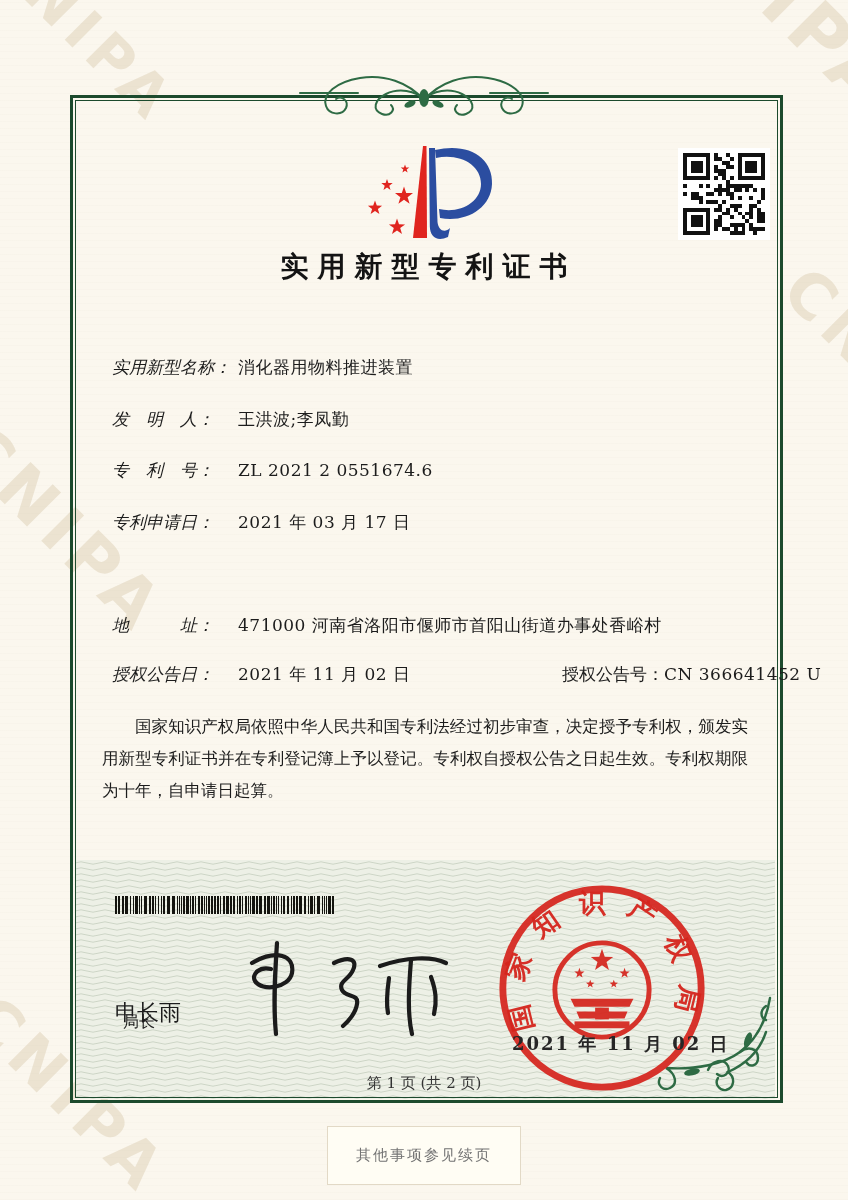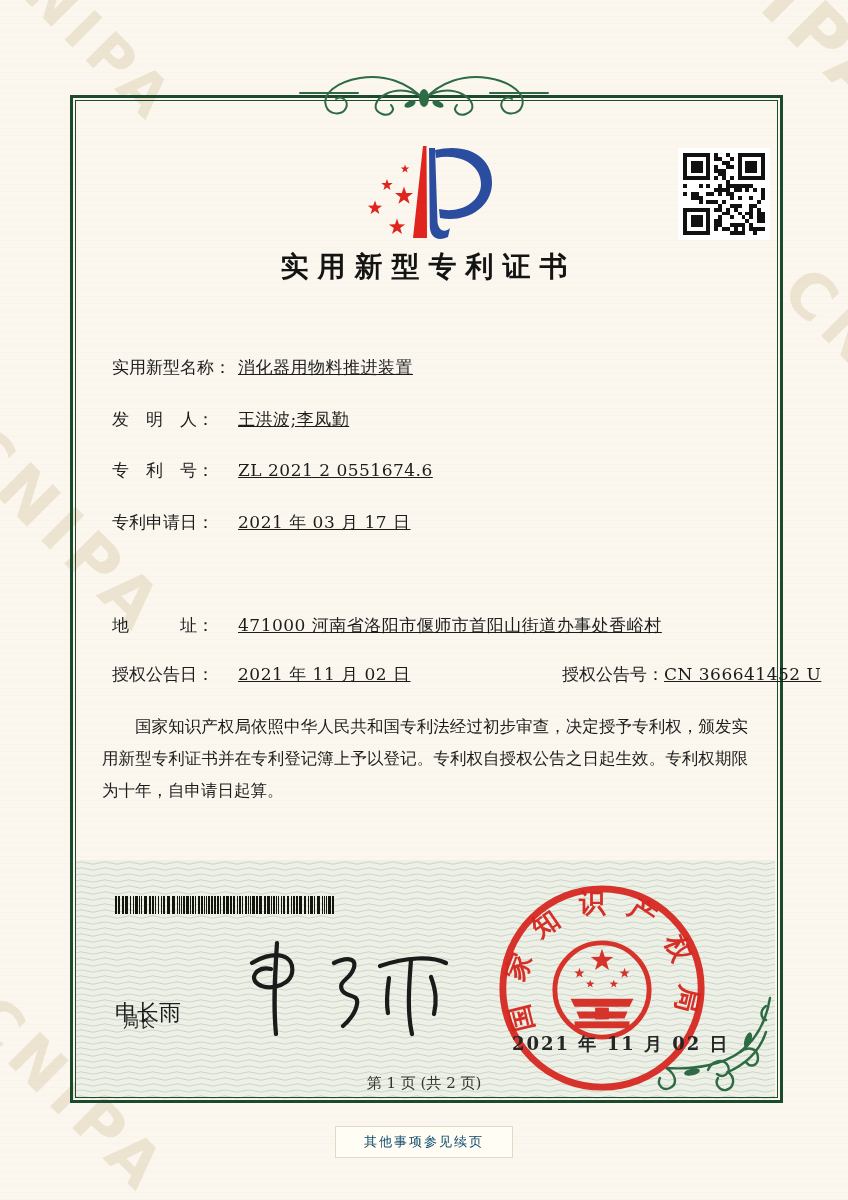--- a/index.html
+++ b/index.html
@@ -10,36 +10,36 @@
         letter-spacing:8px;color:rgba(199,176,138,0.28);transform:rotate(45deg);white-space:nowrap;pointer-events:none;}
   .frame{position:absolute;left:70px;top:95px;width:707px;height:1002px;border:3px solid #1c4a2d;}
   .frame-inner{position:absolute;left:2px;top:2px;right:2px;bottom:2px;border:1px solid #1c4a2d;}
   .waves-wrap{position:absolute;left:75px;top:860px;width:700px;height:239px;background:#edf0e6;overflow:hidden;}
   .cert-no{position:absolute;left:110px;top:140px;font-size:17px;letter-spacing:2px;}
   .logo{position:absolute;left:342px;top:136px;}
   .qr-wrap{position:absolute;left:678px;top:148px;width:82px;height:82px;background:#ffffff;padding:5px;}
   .title{position:absolute;left:0;right:0;top:248px;text-align:center;font-size:28px;font-weight:700;
          letter-spacing:9px;text-indent:9px;color:#141414;}
   .field-row{position:absolute;left:112px;font-size:17px;white-space:nowrap;}
-  .flabel{display:inline-block;width:126px;white-space:pre;}
-  .fvalue{letter-spacing:0.5px;text-decoration:underline;}
+  .flabel{display:inline-block;width:126px;white-space:pre;font-style:italic;}
+  .fvalue{letter-spacing:0.5px;}
   .grant-no{position:absolute;left:450px;top:0;}
   .paras{position:absolute;left:90px;top:699px;width:670px;font-size:16.5px;line-height:1.95;text-align:justify;}
   .paras p{margin:12px;text-indent:2em;}
   .barcode{position:absolute;left:115px;top:896px;}
   .director-title{position:absolute;left:115px;top:1012px;font-size:16px;font-family:"DejaVu Sans","Liberation Sans",sans-serif;margin-left:8px;}
   .director-name{position:absolute;left:115px;top:998px;font-size:22px;font-family:"DejaVu Sans","Liberation Sans",sans-serif;}
   .signature{position:absolute;left:222px;top:933px;}
   .seal{position:absolute;left:494px;top:880px;}
   .seal-date{position:absolute;left:512px;top:1032px;width:210px;font-size:18px;font-weight:700;
              letter-spacing:2px;color:#262626;white-space:nowrap;}
   .page-info{position:absolute;left:0;right:0;top:1074px;text-align:center;font-size:15px;color:#333;}
   .cont-note{position:absolute;left:0;right:0;top:1126px;text-align:center;}
-  .cont-note span{display:inline-block;padding:6px 28px;background:#fffdf4;border:1px solid #e2d9c6;
-             font-size:13px;letter-spacing:2px;color:#0c4a6e;}
+  .cont-note span{display:inline-block;padding:19px 28px;background:#fffdf4;border:1px solid #e2d9c6;
+             font-size:15px;letter-spacing:2px;color:#737373;}
   .flourish{position:absolute;}
 </style>
 </head>
 <body>
 
 <div class="page">
 
   <div class="watermark" style="left:-35px;top:-5px;font-size:58px;">CNIPA</div>
   <div class="watermark" style="left:640px;top:-45px;font-size:74px;">CNIPA</div>
   <div class="watermark" style="left:-70px;top:490px;font-size:66px;">CNIPA</div>

